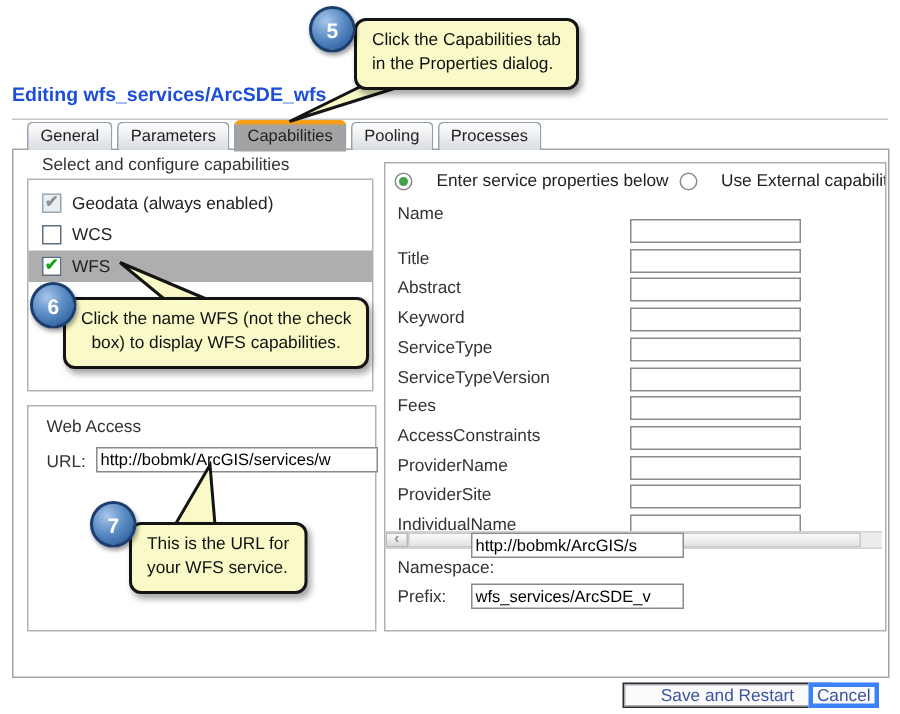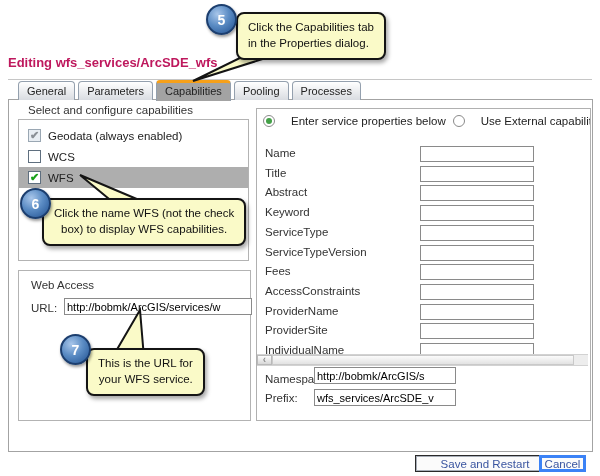--- a/index.html
+++ b/index.html
@@ -1,20 +1,20 @@
 <!DOCTYPE html>
 <html><head>
 <meta charset="utf-8">
 <style>
   html,body{margin:0;padding:0;background:#fff;}
   #stage{position:relative;width:600px;height:476px;background:#fff;overflow:hidden;
          font-family:"Liberation Sans",sans-serif;color:#1a1a1a;}
 
   
-  .page-title{position:absolute;left:8px;top:55px;font-size:13px;font-weight:bold;color:#be185d;}
+  .page-title{position:absolute;left:8px;top:55px;font-size:13px;font-weight:bold;color:#1d4ed8;}
 
   
   .topline{position:absolute;left:8px;top:79px;width:584px;border-top:1px solid #c6c6c6;}
   .tabstrip{position:absolute;left:18px;top:80px;display:flex;gap:3px;align-items:flex-end;z-index:3;}
   .tab{font-size:11px;padding:3px 8px;border:1px solid #94a0ae;border-bottom:none;
        border-radius:4px 4px 0 0;background:linear-gradient(#ffffff,#d9dce1);color:#222;cursor:pointer;}
   .tab.active{background:#a3a3a3;border-top:3px solid #f6a019;padding-top:2px;padding-bottom:4px;margin-bottom:-1px;}
 
   
   .dialog{position:absolute;left:8px;top:99px;width:583px;height:351px;border:1px solid #a3a3a3;background:#fff;z-index:1;}
@@ -60,21 +60,21 @@
   .btn.save{left:415px;width:140px;border:1px solid #2a2a2a;box-shadow:inset 0 0 0 1px #a8aeb8;}
   .btn.cancel{left:539px;width:47px;border:3px solid #3b82f6;}
 
   
   .tails{position:absolute;left:0;top:0;z-index:8;pointer-events:none;}
   .balloon{position:absolute;z-index:9;background:#fafac8;border:2px solid #141414;border-radius:8px;
            padding:6px 10px;font-size:11.5px;line-height:1.38;color:#111;white-space:pre;
            box-shadow:2px 3px 4px rgba(0,0,0,0.35);}
   .balloon.c5{left:236px;top:12px;text-align:left;}
   .balloon.c6{left:42px;top:198px;text-align:center;}
-  .balloon.c7{left:86px;top:348px;text-align:right;}
+  .balloon.c7{left:86px;top:348px;text-align:left;}
   .badge{position:absolute;z-index:10;width:31px;height:31px;border-radius:50%;border:2px solid #1c3e6e;
          background:radial-gradient(circle at 35% 30%, #a8c6ea, #5b8cc4 45%, #1f4f8f);
          color:#fff;font-weight:bold;font-size:14px;display:flex;align-items:center;justify-content:center;
          box-shadow:1px 2px 3px rgba(0,0,0,0.4);box-sizing:border-box;}
   .badge.b5{left:206px;top:4px;}
   .badge.b6{left:20px;top:188px;}
   .badge.b7{left:60px;top:334px;}
 </style>
 </head>
 <body>
@@ -121,21 +121,21 @@
           <div class="ropt">
             <span class="radio sel"></span>
             <span>Enter service properties below</span>
           </div>
           <div class="ropt">
             <span class="radio"></span>
             <span>Use External capabilities files</span>
           </div>
         </div>
       <div>
-          <div class="flabel" style="top: 38px; text-align: right;">Name</div>
+          <div class="flabel" style="top: 28px; text-align: right;">Name</div>
           <input type="text" class="finput" style="top: 37px;">
           <div class="flabel" style="top: 57.7px;">Title</div>
           <input type="text" class="finput" style="top: 56.7px;">
           <div class="flabel" style="top: 77.4px;">Abstract</div>
           <input type="text" class="finput" style="top: 76.4px;">
           <div class="flabel" style="top: 97.1px;">Keyword</div>
           <input type="text" class="finput" style="top: 96.1px;">
           <div class="flabel" style="top: 116.8px;">ServiceType</div>
           <input type="text" class="finput" style="top: 115.8px;">
           <div class="flabel" style="top: 136.5px;">ServiceTypeVersion</div>
@@ -149,21 +149,21 @@
           <div class="flabel" style="top: 215.3px;">ProviderSite</div>
           <input type="text" class="finput" style="top: 214.3px;">
           <div class="flabel" style="top: 235px;">IndividualName</div>
           <input type="text" class="finput" style="top: 234px;">
         </div>
       <div class="hscroll">
         <div class="arrowbtn">‹</div>
         <div class="thumb"></div>
       </div>
       <div class="nslabel" style="top:264px">Namespace:</div>
-      <input class="nsinput" style="top: 258px;" type="text" value="http://bobmk/ArcGIS/s">
+      <input class="nsinput" style="top: 246px;" type="text" value="http://bobmk/ArcGIS/s">
       <div class="nslabel" style="top:283px">Prefix:</div>
       <input class="nsinput" style="top: 280px;" type="text" value="wfs_services/ArcSDE_v">
     </div>
   </div>
 
   <div class="btn save">Save and Restart</div>
   <div class="btn cancel">Cancel</div>
 
   <svg class="tails" width="600" height="476" viewBox="0 0 600 476">
     <polygon points="193,81 252,52 285,52" fill="#fafac8" stroke="#141414" stroke-width="2"></polygon>

